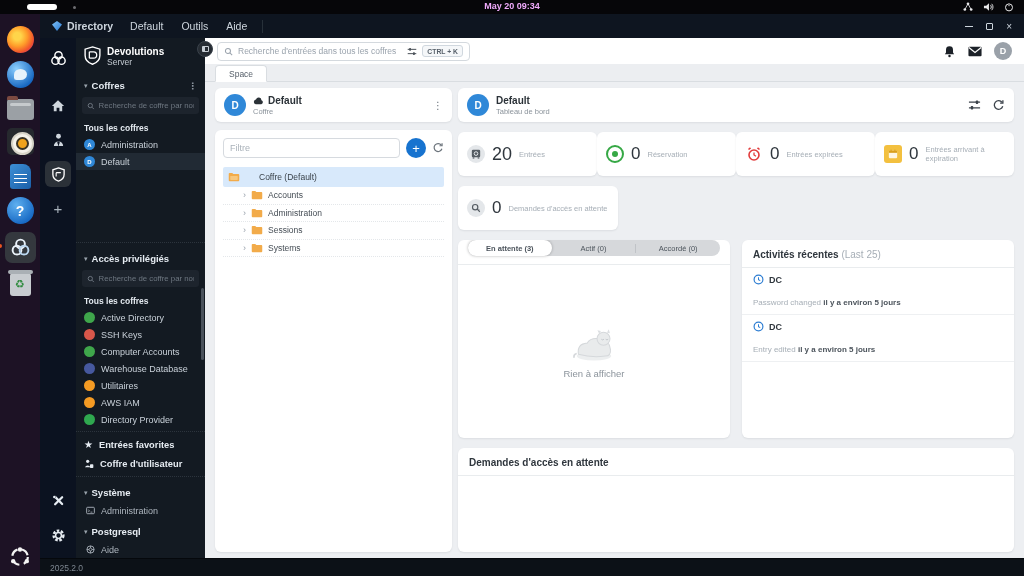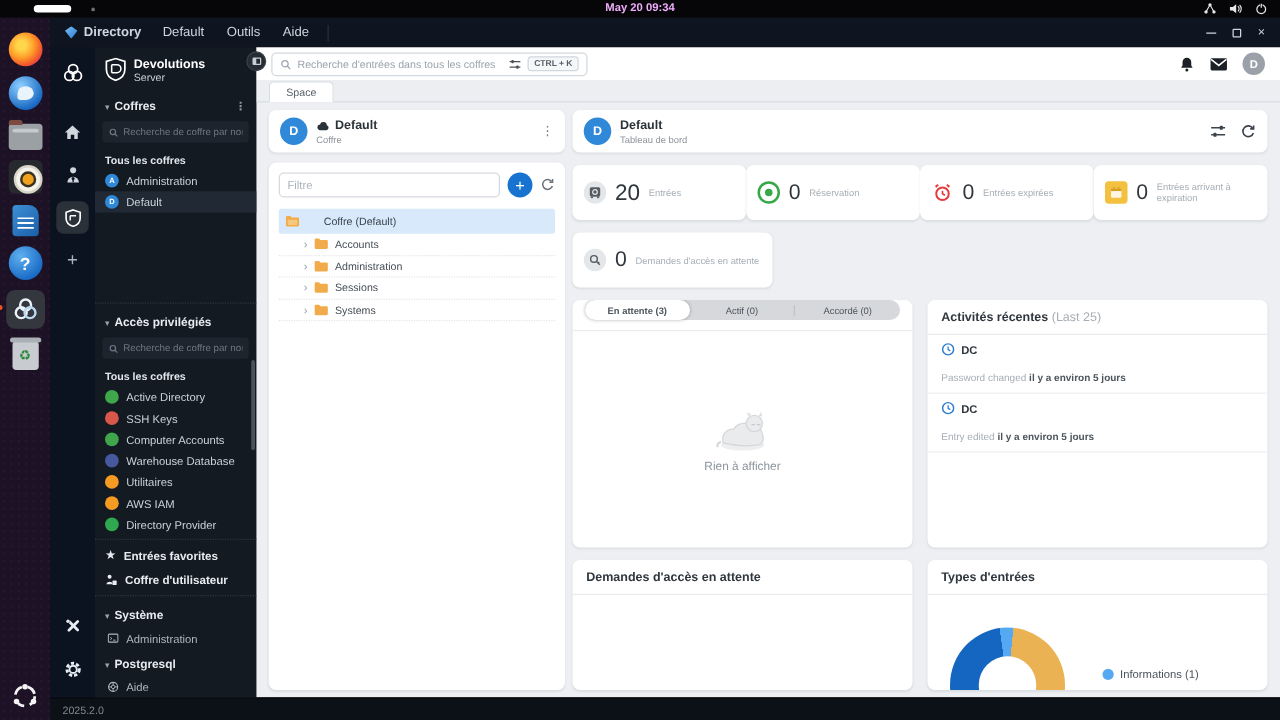--- a/index.html
+++ b/index.html
@@ -626,32 +626,20 @@
                   <div class="act-sub"><span>Entry edited</span> <b>il y a environ 5 jours</b></div>
                 </div>
               </div>
             </div>
 
             <div class="panels2">
               <div class="card panel">
                 <div class="panel-title">Demandes d'accès en attente</div>
                 <div class="panel-div"></div>
               </div>
-              <div class="card panel">
-                <div class="panel-title">Types d'entrées</div>
-                <div class="panel-div"></div>
-                <div class="types-body">
-                  <div class="donut" id="donut" style="background: conic-gradient(from 250deg, rgb(21, 102, 192) 0deg, rgb(21, 102, 192) 102deg, rgb(84, 169, 242) 102deg, rgb(84, 169, 242) 116deg, rgb(234, 178, 83) 116deg, rgb(234, 178, 83) 220deg, transparent 220deg, transparent 360deg);"></div>
-                  <div class="donut-hole"></div>
-                  <div class="legend">
-                    <span class="legend-dot" style="background-color: rgb(84, 169, 242);"></span>
-                    <span>Informations (1)</span>
-                  </div>
-                </div>
-              </div>
             </div>
           </div>
 
         </div>
       </div>
     </div>
 
     <div class="statusbar">
       <span>2025.2.0</span>
     </div>

